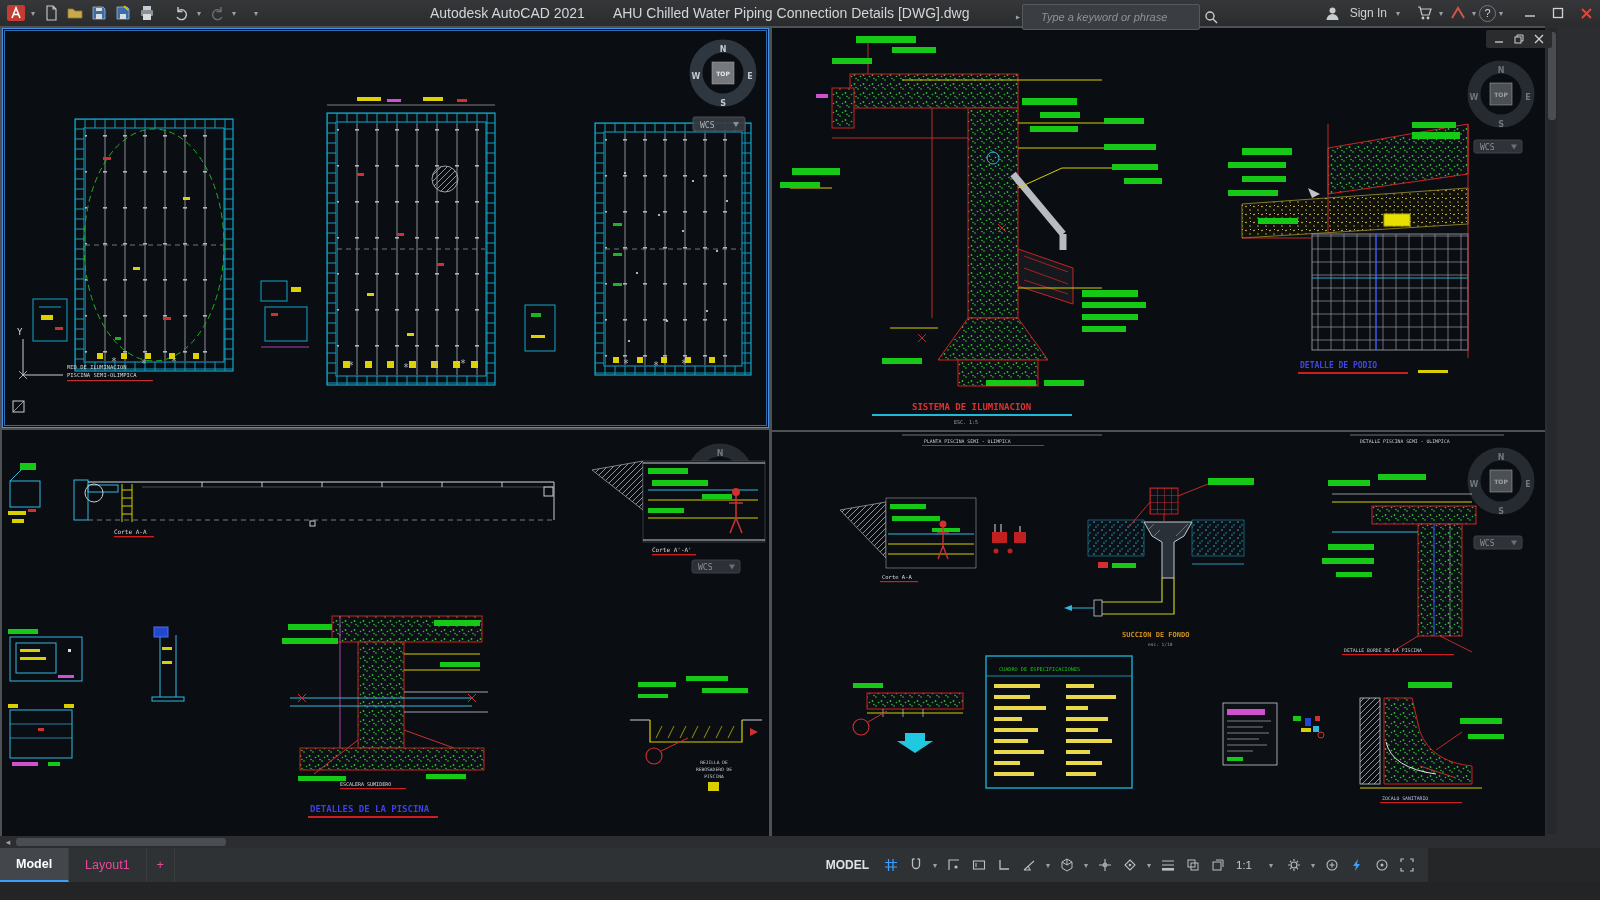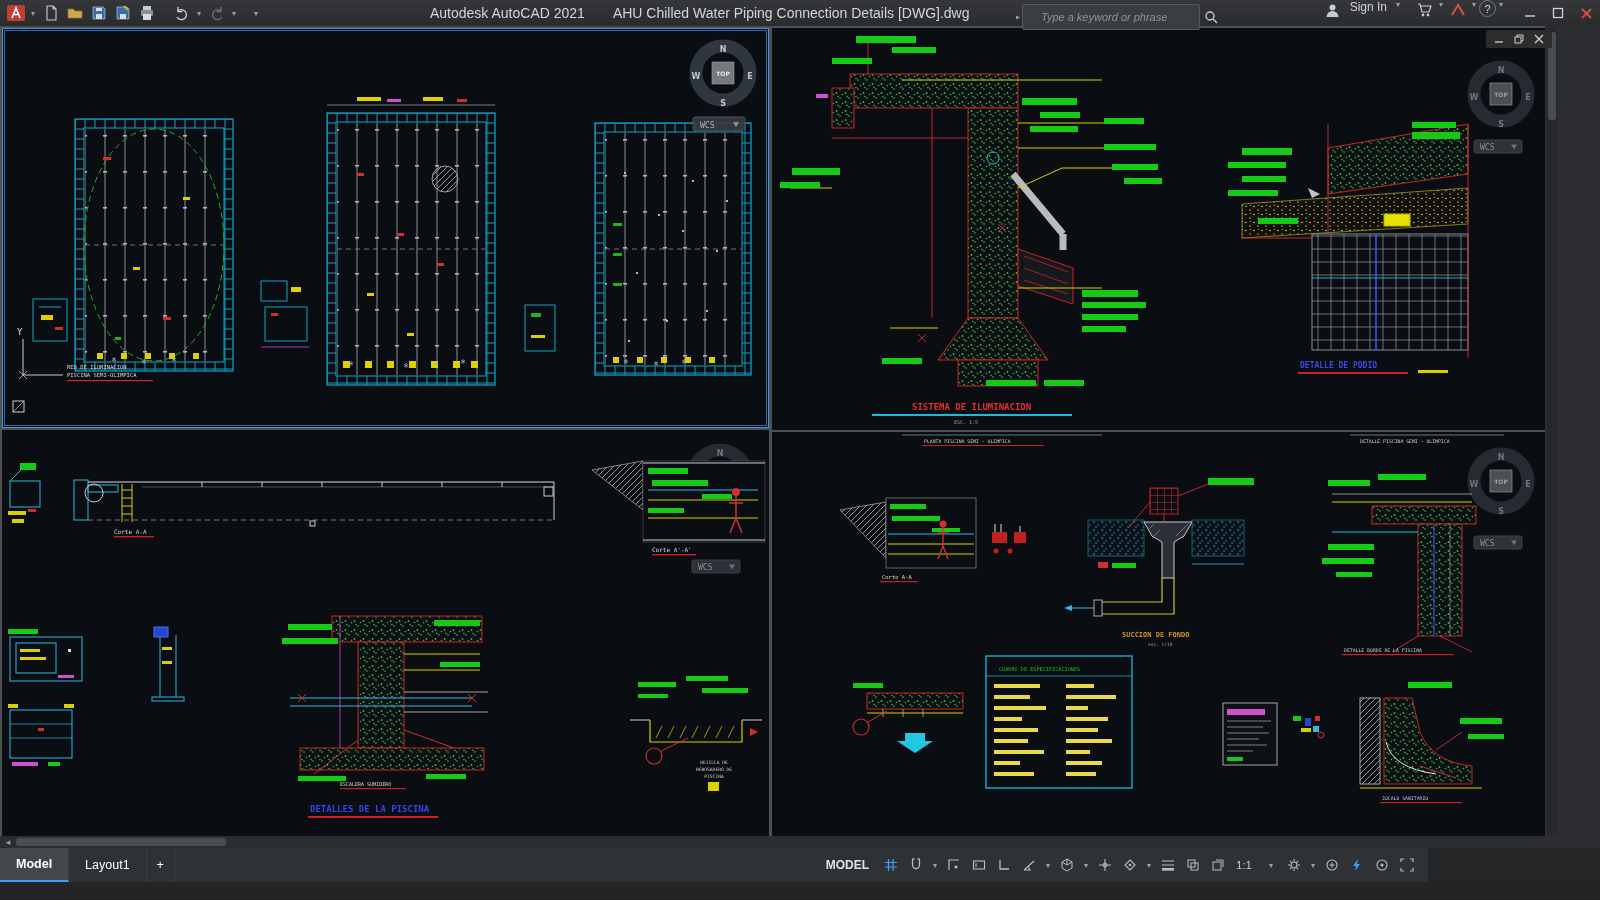--- a/index.html
+++ b/index.html
@@ -9,21 +9,21 @@
   
   .titlebar{position:absolute;left:0;top:0;width:1600px;height:26px;background:linear-gradient(#35373a,#292b2d);display:flex;align-items:center;color:#c8cccf;font-size:12px;z-index:40}
   .qat{display:flex;align-items:center;padding-left:4px;gap:1px}
   .tbtn{width:23px;height:20px;display:flex;align-items:center;justify-content:center;border-radius:2px}
   .caret{font-size:8px;color:#9aa0a6;width:10px;text-align:center}
   .tsep{width:10px}
   .title-text{position:absolute;left:430px;top:0;height:26px;display:flex;align-items:center;gap:28px;color:#d2d6d9;font-size:14px;white-space:nowrap}
   .searchwrap{position:absolute;left:1012px;top:4px;display:flex;align-items:center}
   .searchbox{width:178px;height:26px;background:#3a3d41;border:1px solid #55595e;border-radius:2px;color:#cfd3d6;font-size:11px;font-style:italic;padding:0 18px;outline:none}
   .searchbox::placeholder{color:#8d939a;font-style:italic}
-  .tb-right{position:absolute;right:0;top:0;height:26px;display:flex;align-items:flex-start}
+  .tb-right{position:absolute;right:0;top:0;height:26px;display:flex;align-items:center}
   .signin{display:flex;align-items:center;gap:5px;padding:0 6px;color:#cfd3d6}
   .winbtn{width:28px;height:26px;display:flex;align-items:center;justify-content:center}
 
   
   .canvas{position:absolute;left:0;top:26px;width:1600px;height:822px;background:#4d5154}
   .vp{position:absolute;background:#0a0d12;overflow:hidden}
   .vp svg{position:absolute;left:0;top:0}
   #vp1{left:2px;top:2px;width:767px;height:400px;border:1px solid #4a90e0}
   #vp1 .inner{position:absolute;inset:1px;border:1px solid #2b6cb0;background:#0a0d12}
   #vp2{left:772px;top:2px;width:773px;height:402px}
@@ -34,21 +34,21 @@
   .vthumb{position:absolute;left:1px;top:4px;width:8px;height:88px;background:#4a4e52;border-radius:3px}
   .hscroll{position:absolute;left:0;top:810px;width:1600px;height:12px;background:#2b2d30;display:flex;align-items:center}
   .harrow{color:#9aa0a6;font-size:9px;width:16px;text-align:center}
   .hthumb{width:210px;height:8px;background:#4a4e52;border-radius:3px}
   .dwgctl{position:absolute;left:1486px;top:4px;display:flex;gap:4px;background:#2a2c2e;padding:2px 5px;border-radius:2px;z-index:30}
   .dwgctl span{width:16px;height:14px;display:flex;align-items:center;justify-content:center}
 
   
   .statusrow{position:absolute;left:0;top:848px;width:1428px;height:34px;background:#2f3235;display:flex;align-items:center;color:#c3c8cc;z-index:40}
   .tabs{display:flex;align-items:stretch;height:100%}
-  .tab{display:flex;align-items:center;padding:0 16px;font-size:12.5px;color:#ffffff;border-right:1px solid #3a3d40}
+  .tab{display:flex;align-items:center;padding:0 16px;font-size:12.5px;color:#ec4899;border-right:1px solid #3a3d40}
   .tab.active{background:#43474b;color:#ffffff;font-weight:bold;border-bottom:2px solid #3aa0ff}
   .tab.add{padding:0 10px}
   .sicons{margin-left:auto;display:flex;align-items:center;gap:3px;padding-right:10px}
   .sicon{width:22px;height:24px;display:flex;align-items:center;justify-content:center;border-radius:2px}
   .slabel{font-size:12px;font-weight:bold;color:#dfe3e6;padding:0 8px}
   .sscale{display:flex;align-items:center;font-size:11.5px;color:#c3c8cc;padding:0 4px;gap:14px}
   .bottomfill{position:absolute;left:0;top:882px;width:1600px;height:18px;background:#222426}
 
   
   .cadtxt,text{font-family:"DejaVu Sans Mono","DejaVu Sans",monospace}

